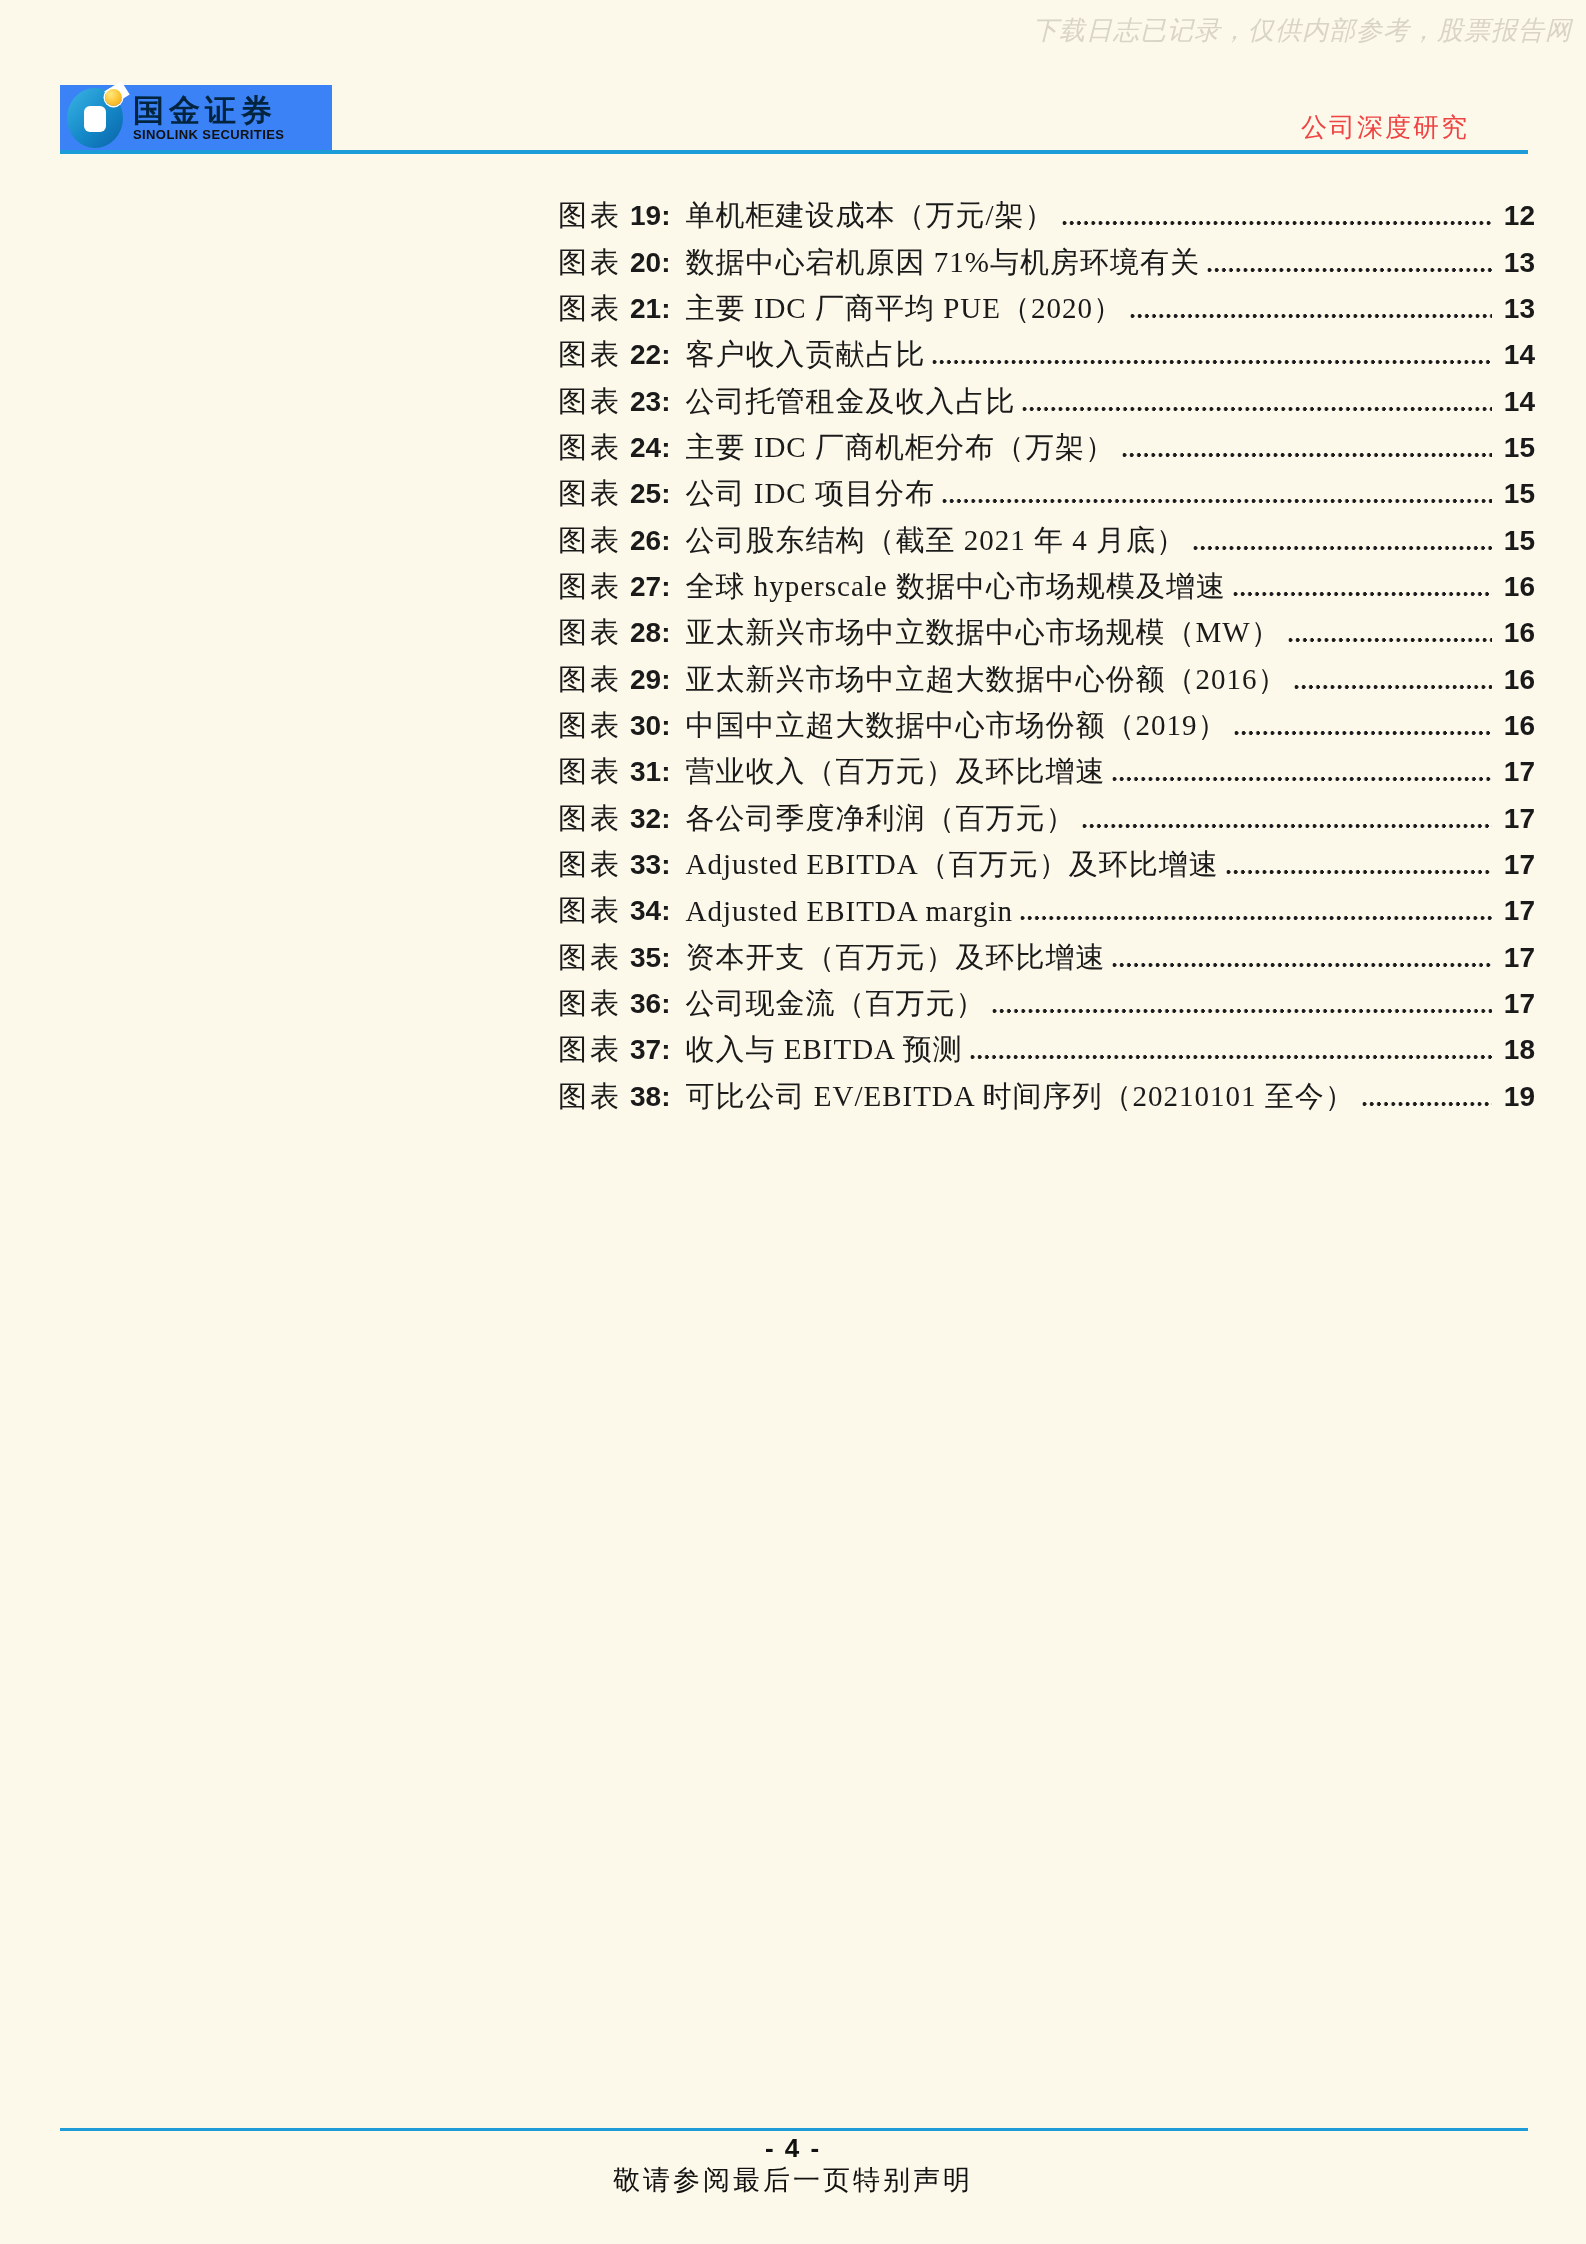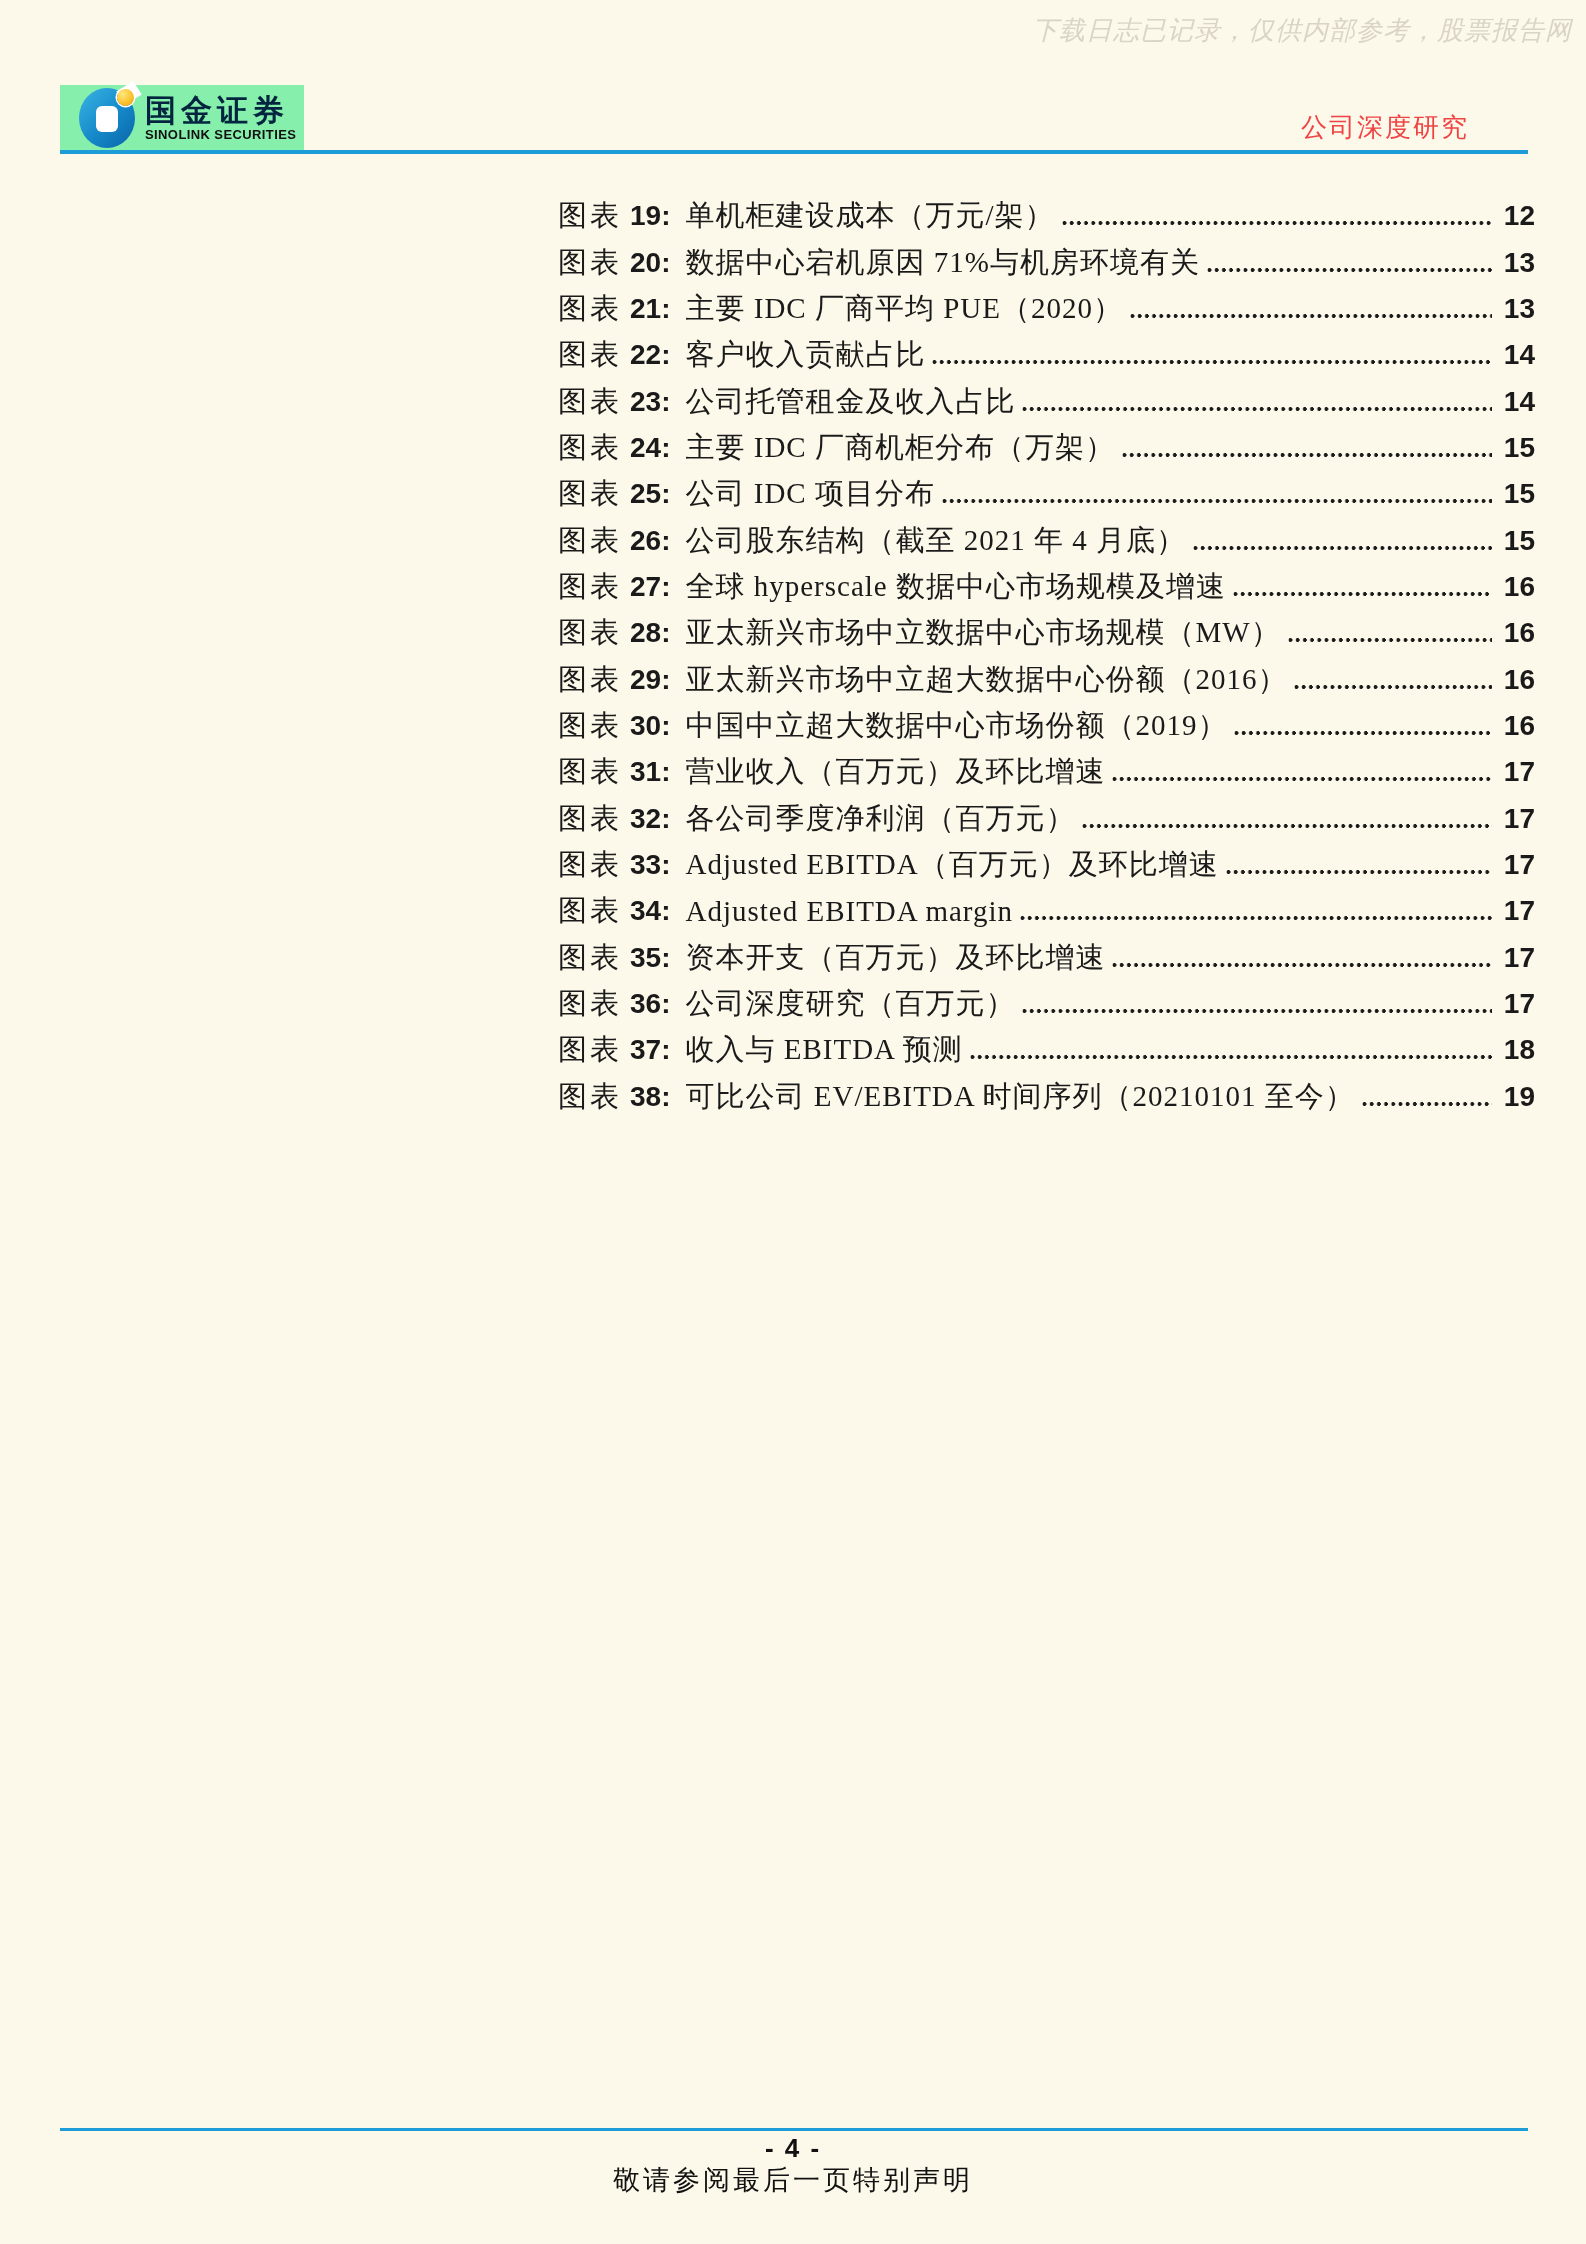--- a/index.html
+++ b/index.html
@@ -21,25 +21,24 @@
     letter-spacing: 1px;
     color: #d9d4c6;
     white-space: nowrap;
     font-style: italic;
   }
 
   
   .logo-box {
     position: absolute;
     left: 60px; top: 85px;
-    width: 244px; height: 66px;
-    background: #86efac;
+    width: 272px; height: 66px;
+    background: #3b82f6;
     display: flex;
     align-items: center;
-    padding-left: 12px;
   }
   .logo-mark {
     position: relative;
     width: 56px; height: 60px;
     margin-left: 7px;
     flex: 0 0 auto;
   }
   .logo-ring {
     position: absolute; inset: 0;
     border-radius: 50%;
@@ -305,21 +304,21 @@
     <div class="toc-row">
       <span class="toc-label-prefix">图表</span>
       <span class="toc-label-num">35:</span>
       <span class="toc-title">资本开支（百万元）及环比增速</span>
       <span class="toc-leader"></span>
       <span class="toc-page">17</span>
     </div>
     <div class="toc-row">
       <span class="toc-label-prefix">图表</span>
       <span class="toc-label-num">36:</span>
-      <span class="toc-title">公司深度研究（百万元）</span>
+      <span class="toc-title">公司现金流（百万元）</span>
       <span class="toc-leader"></span>
       <span class="toc-page">17</span>
     </div>
     <div class="toc-row">
       <span class="toc-label-prefix">图表</span>
       <span class="toc-label-num">37:</span>
       <span class="toc-title">收入与 EBITDA 预测</span>
       <span class="toc-leader"></span>
       <span class="toc-page">18</span>
     </div>

